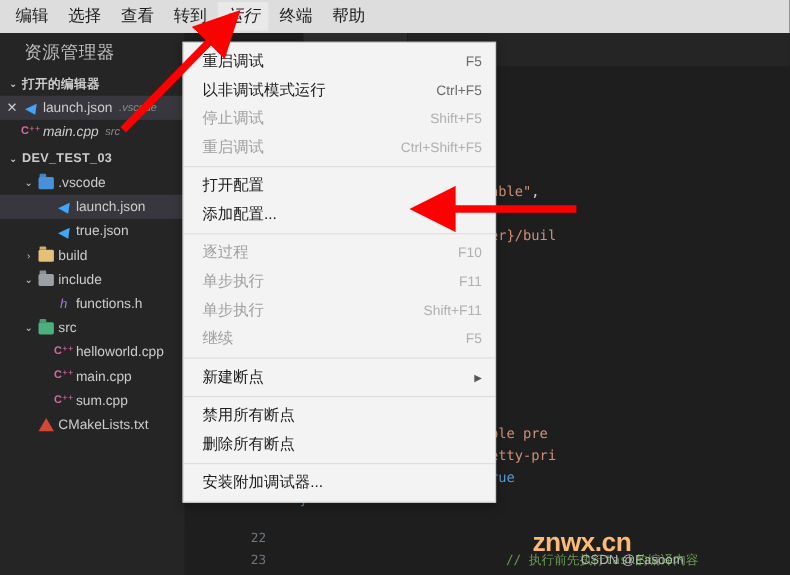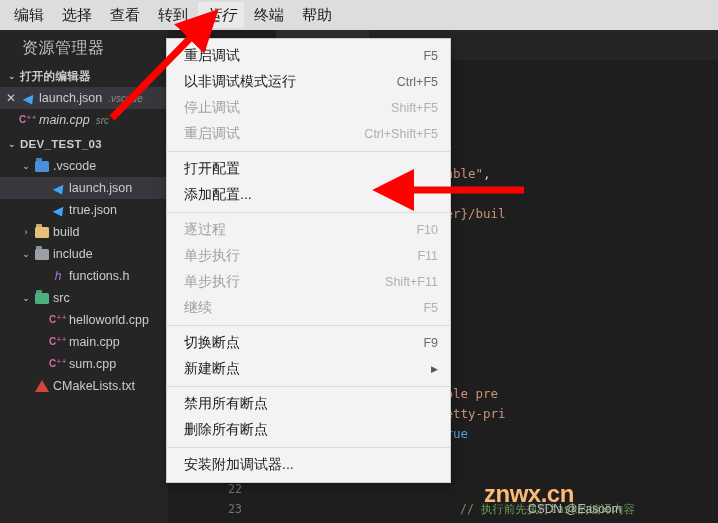--- a/index.html
+++ b/index.html
@@ -351,24 +351,20 @@
       <div class="mi disabled">
         <span>单步执行</span>
         <span class="key">Shift+F11</span>
       </div>
       <div class="mi disabled">
         <span>继续</span>
         <span class="key">F5</span>
       </div>
       <div class="msep"></div>
       <div class="mi">
-        <span>切换断点</span>
-        <span class="key">F9</span>
-      </div>
-      <div class="mi">
         <span>新建断点</span>
         <span class="submenu-arrow">▶</span>
       </div>
       <div class="msep"></div>
       <div class="mi">
         <span>禁用所有断点</span>
         <span class="key"></span>
       </div>
       <div class="mi">
         <span>删除所有断点</span>

